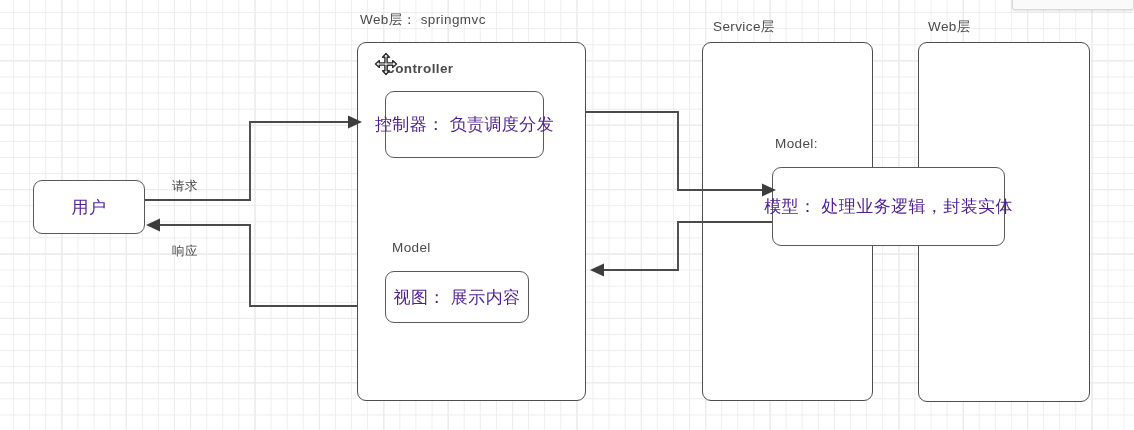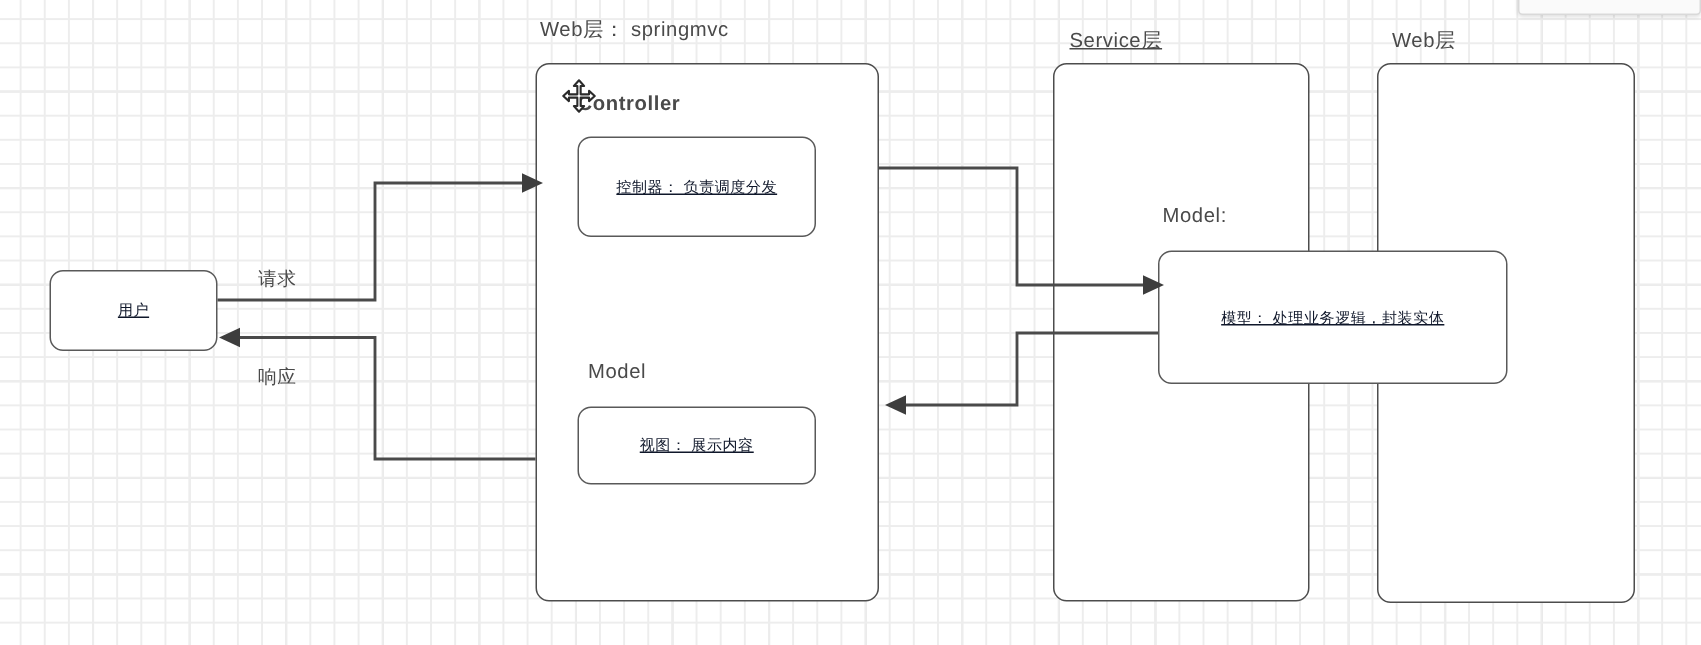--- a/index.html
+++ b/index.html
@@ -35,25 +35,24 @@
     border-radius:9px;
     box-sizing:border-box;
   }
   .node-box{
     position:absolute;
     background:#ffffff;
     border:1.6px solid #595959;
     border-radius:9px;
     box-sizing:border-box;
     display:flex; align-items:center; justify-content:center;
-    color:#0f172a;
-    font-size:10px;
+    color:#4c1d95;
+    font-size:17px;
     letter-spacing:.4px;
     white-space:nowrap;
-    text-decoration:underline;
   }
   .free-label{
     position:absolute;
     color:#4a4a4a;
     font-size:13.5px;
     letter-spacing:.4px;
     white-space:nowrap;
   }
   .edge-label{
     position:absolute;
@@ -71,44 +70,44 @@
   }
 </style>
 </head>
 <body>
 
 <div id="canvas">
 
   <div id="toolbar-sliver"></div>
 
   <div class="free-label" style="left:360px; top:11px;">Web层： springmvc</div>
-  <div class="free-label" style="left:713px; top:18px;text-decoration:underline;">Service层</div>
+  <div class="free-label" style="left:713px; top:18px;">Service层</div>
   <div class="free-label" style="left:928px; top:18px;">Web层</div>
 
   <div class="container-box" style="left:357px; top:42px; width:229px; height:359px;"></div>
   <div class="container-box" style="left:702px; top:42px; width:171px; height:359px;"></div>
   <div class="container-box" style="left:918px; top:42px; width:172px; height:360px;"></div>
 
   <div class="free-label" style="left:385px; top:61px;font-weight:bold;">Controller</div>
   <div class="free-label" style="left:392px; top:240px;">Model</div>
   <div class="free-label" style="left:775px; top:136px;">Model:</div>
 
   <div class="node-box" style="left:33px; top:180px; width:112px; height:54px;">
     <span>用户</span>
   </div>
 
   <div class="node-box" style="left:385px; top:91px; width:159px; height:67px;">
     <span>控制器： 负责调度分发</span>
   </div>
 
-  <div class="node-box" style="left:385px; top:271px; width:159px; height:52px;">
+  <div class="node-box" style="left:385px; top:271px; width:144px; height:52px;">
     <span>视图： 展示内容</span>
   </div>
 
-  <div class="node-box" style="left:772px; top:167px; width:233px; height:89px;text-align:center;">
+  <div class="node-box" style="left:772px; top:167px; width:233px; height:79px;text-align:center;">
     <span>模型： 处理业务逻辑，封装实体</span>
   </div>
 
   <svg id="svg-edges" viewBox="0 0 1134 430" xmlns="http://www.w3.org/2000/svg">
 
     <path d="M145,200 L250,200 L250,122 L348,122"></path>
     <polygon class="arrowhead" points="348,115.5 362,122 348,128.5"></polygon>
 
     <path d="M357,306 L250,306 L250,225 L160,225"></path>
     <polygon class="arrowhead" points="160,218.5 146,225 160,231.5"></polygon>

